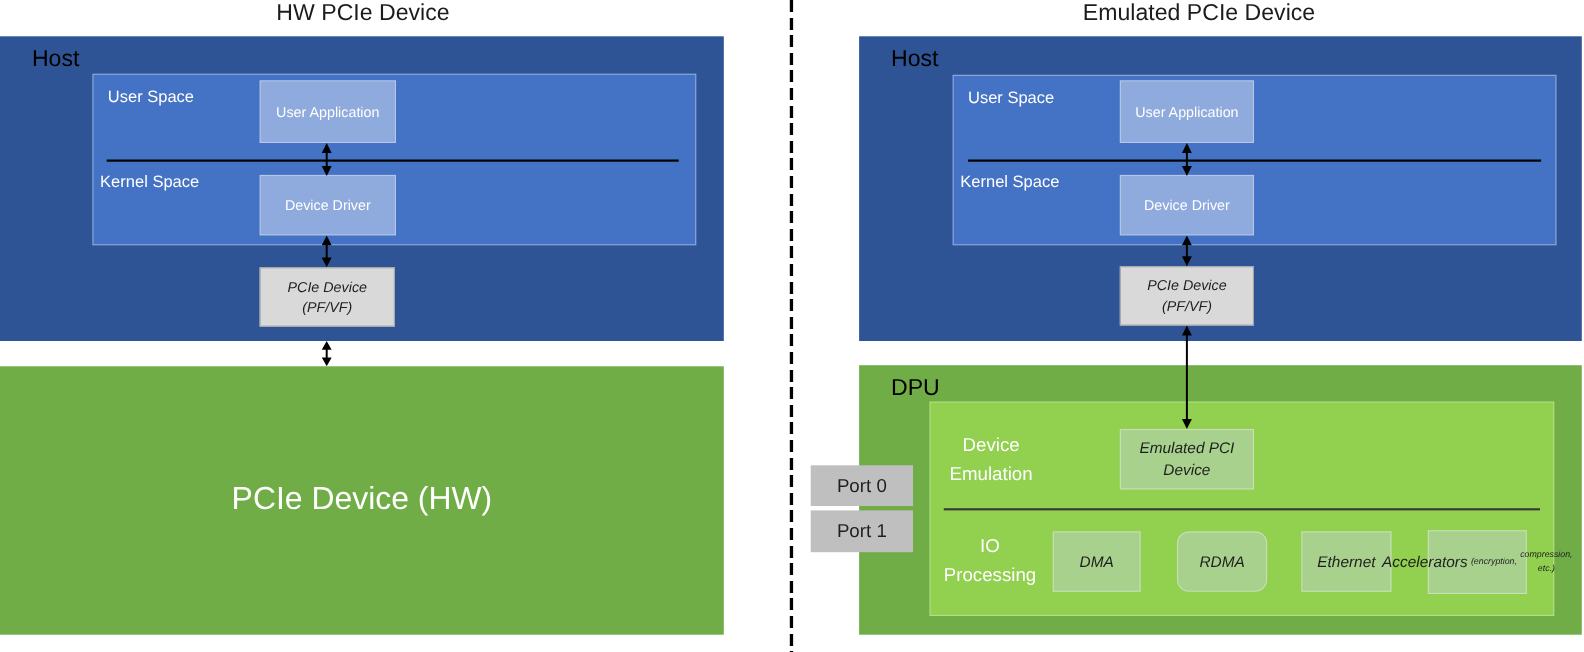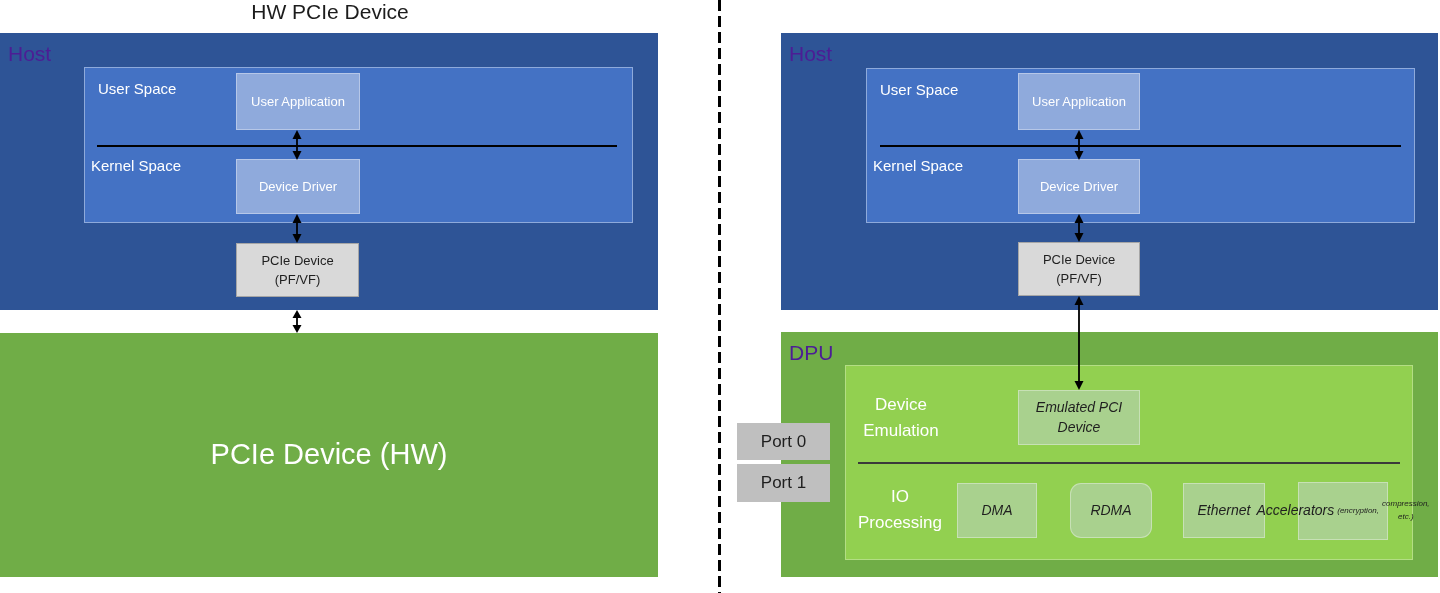--- a/index.html
+++ b/index.html
@@ -5,32 +5,32 @@
 <style>
   html,body{margin:0;padding:0;background:#fff;}
   .canvas{
     position:relative;width:1440px;height:593px;background:#ffffff;
     font-family:"Liberation Sans",sans-serif;overflow:hidden;
     -webkit-font-smoothing:antialiased;
   }
   .abs{position:absolute;}
   .panel-title{font-size:21px;color:#1c1c1c;text-align:center;}
   .host-box{background:#2E5496;}
-  .big-label{color:#4c1d95;font-size:21px;}
+  .big-label{color:#000000;font-size:21px;margin-left:21px;}
   .space-box{background:#4472C4;border:1px solid rgba(255,255,255,0.40);box-sizing:border-box;}
   .space-label{color:#ffffff;font-size:15px;}
   .comp-box{
     background:#8FAADC;border:1px solid rgba(255,255,255,0.35);box-sizing:border-box;
     color:#ffffff;font-size:13px;display:flex;align-items:center;justify-content:center;
     text-align:center;line-height:1.5;white-space:pre-line;
   }
   .gray-box{
     background:#D9D9D9;border:1px solid #A6A6A6;box-sizing:border-box;
     color:#1f1f1f;font-size:13px;display:flex;align-items:center;justify-content:center;
-    text-align:center;line-height:1.5;white-space:pre-line;
+    text-align:center;line-height:1.5;white-space:pre-line;font-style:italic;
   }
   .hline{background:#000;height:2px;}
   .hline-dark{background:#3a3a3a;height:2px;}
   .green-big{background:#70AD47;}
   .hw-label{color:#ffffff;font-size:29px;text-align:center;}
   .dpu-inner{background:#92D050;border:1px solid rgba(255,255,255,0.30);box-sizing:border-box;}
   .green-label{color:#ffffff;font-size:17px;text-align:center;line-height:1.55;white-space:pre-line;}
   .green-comp{
     background:#A9D18E;border:1px solid rgba(255,255,255,0.35);box-sizing:border-box;
     color:#1f1f1f;font-size:14px;display:flex;align-items:center;justify-content:center;
@@ -83,20 +83,21 @@
       <polygon points="7,29 2.5,20 11.5,20"></polygon>
   </svg>
   <svg class="abs arrow" style="left:290px;top:310px;" width="14" height="23" viewBox="0 0 14 23">
     <line x1="7" y1="6" x2="7" y2="17"></line>
       <polygon points="7,0 2.5,8 11.5,8"></polygon>
       <polygon points="7,23 2.5,15 11.5,15"></polygon>
   </svg>
 
   <div class="abs divider" style="left:718px;top:0;height:593px;"></div>
 
+  <div class="abs panel-title" style="left:760px;top:2;width:660px;">Emulated PCIe Device</div>
 
   <div class="abs host-box" style="left:781px;top:33px;width:657px;height:277px;"></div>
   <div class="abs big-label" style="left:789px;top:42px;">Host</div>
 
   <div class="abs space-box" style="left:866px;top:68px;width:549px;height:155px;"></div>
   <div class="abs space-label" style="left:880px;top:81px;">User Space</div>
   <div class="abs comp-box" style="left:1018px;top:73px;width:122px;height:57px;">User Application</div>
   <div class="abs hline" style="left:880px;top:145px;width:521px;"></div>
   <div class="abs space-label" style="left:873px;top:157px;">Kernel Space</div>
   <div class="abs comp-box" style="left:1018px;top:159px;width:122px;height:55px;">Device Driver</div>

